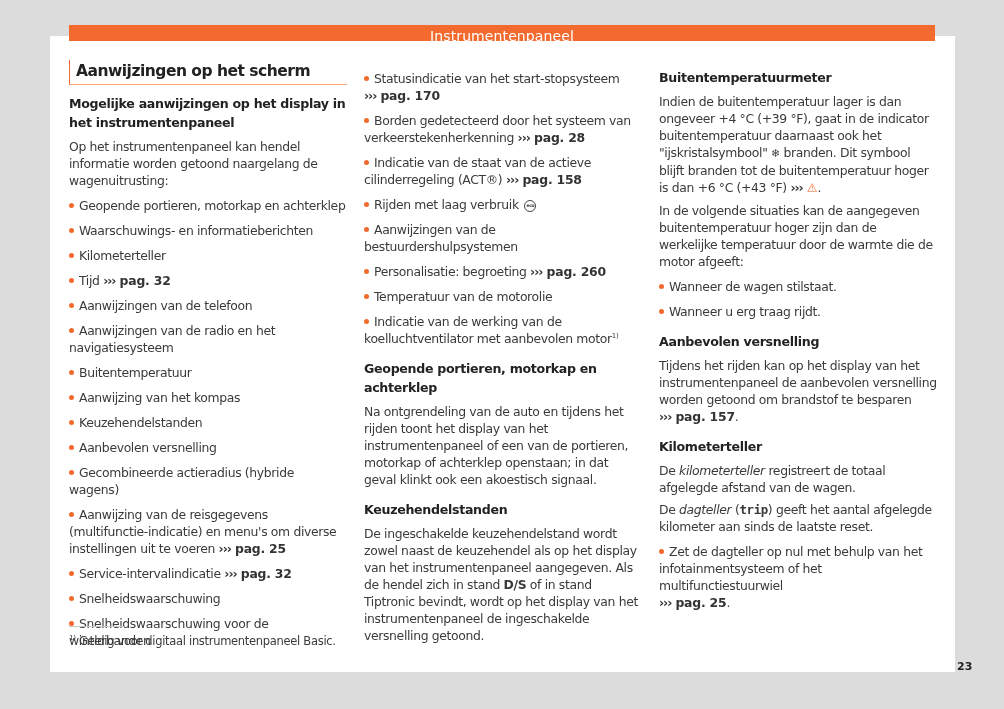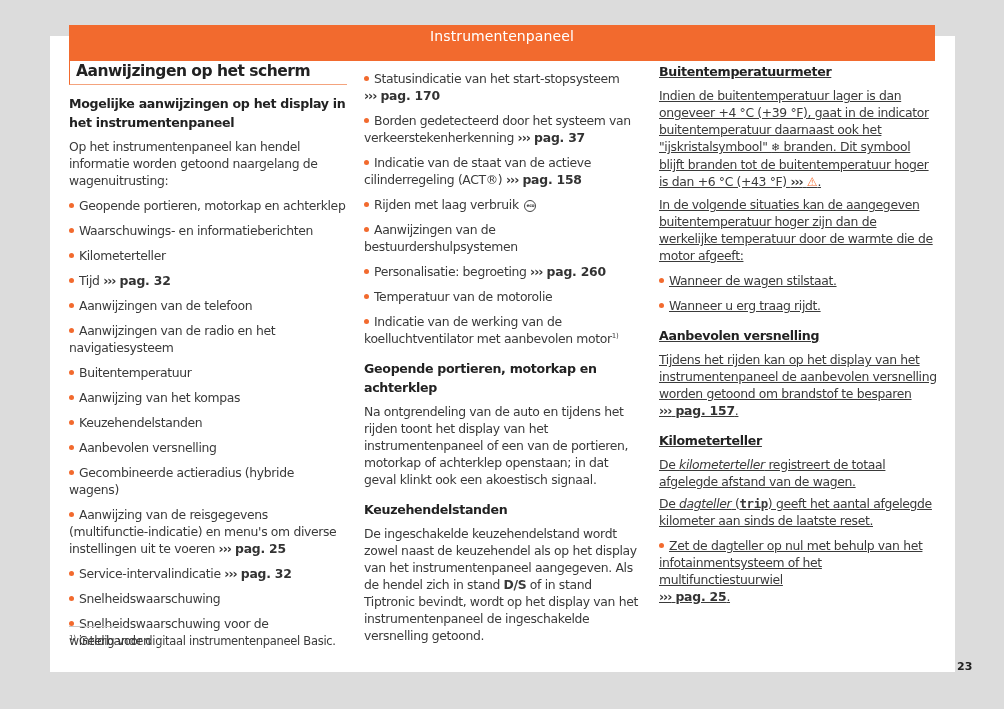--- a/index.html
+++ b/index.html
@@ -13,39 +13,39 @@
   }
   .page {
     position: absolute;
     left: 50px; top: 36px;
     width: 905px; height: 636px;
     background: #ffffff;
   }
   .banner {
     position: absolute;
     left: 69px; top: 25px;
-    width: 866px; height: 36px;
+    width: 866px; height: 16px;
     background: #f26a2e;
     color: #fff;
     text-align: center;
     font-size: 14px;
     line-height: 22px;
     letter-spacing: 0.1px;
   }
   .col {
     position: absolute;
     top: 60px;
     font-size: 12.4px;
     line-height: 17px;
     color: #3a3a3a;
     letter-spacing: -0.35px;
   }
   .col1 { left: 69px; width: 278px; }
   .col2 { left: 364px; width: 276px; top: 62px; }
-  .col3 { left: 659px; width: 278px; top: 62px; text-decoration: underline; }
+  .col3 { left: 659px; width: 278px; top: 68px; }
 
   .section-title {
     font-weight: bold;
     font-size: 15.5px;
     color: #222;
     border-left: 1.5px solid #f26a2e;
     border-bottom: 1.5px solid #f4a37d;
     padding: 3px 0 4px 6px;
     margin-bottom: 9px;
     letter-spacing: -0.5px;
@@ -138,21 +138,21 @@
     <li><span class="dot"></span><span>Aanwijzing van de reisgegevens (multifunctie-indicatie) en menu's om diverse instellingen uit te voeren</span> <span class="ref"><span class="arrows">›››</span> <span>pag. 25</span></span></li>
     <li><span class="dot"></span><span>Service-intervalindicatie</span> <span class="ref"><span class="arrows">›››</span> <span>pag. 32</span></span></li>
     <li><span class="dot"></span><span>Snelheidswaarschuwing</span></li>
     <li><span class="dot"></span><span>Snelheidswaarschuwing voor de winterbanden</span></li>
   </ul>
 </div>
 
 <div class="col col2">
   <ul>
     <li><span class="dot"></span><span>Statusindicatie van het start-stopsysteem</span><br><span class="ref"><span class="arrows">›››</span> <span>pag. 170</span></span></li>
-    <li><span class="dot"></span><span>Borden gedetecteerd door het systeem van verkeerstekenherkenning</span> <span class="ref"><span class="arrows">›››</span> <span>pag. 37</span></span></li>
+    <li><span class="dot"></span><span>Borden gedetecteerd door het systeem van verkeerstekenherkenning</span> <span class="ref"><span class="arrows">›››</span> <span>pag. 28</span></span></li>
     <li><span class="dot"></span><span>Indicatie van de staat van de actieve cilinderregeling (ACT®)</span> <span class="ref"><span class="arrows">›››</span> <span>pag. 158</span></span></li>
     <li><span class="dot"></span><span>Rijden met laag verbruik</span> <span class="eco">eco</span></li>
     <li><span class="dot"></span><span>Aanwijzingen van de bestuurdershulpsystemen</span></li>
     <li><span class="dot"></span><span>Personalisatie: begroeting</span> <span class="ref"><span class="arrows">›››</span> <span>pag. 260</span></span></li>
     <li><span class="dot"></span><span>Temperatuur van de motorolie</span></li>
     <li><span class="dot"></span><span>Indicatie van de werking van de koelluchtventilator met aanbevolen motor</span><sup>1)</sup></li>
   </ul>
 
   <div class="sub-heading spaced">Geopende portieren, motorkap en achterklep</div>
   <p>Na ontgrendeling van de auto en tijdens het rijden toont het display van het instrumentenpaneel of een van de portieren, motorkap of achterklep openstaan; in dat geval klinkt ook een akoestisch signaal.</p>

